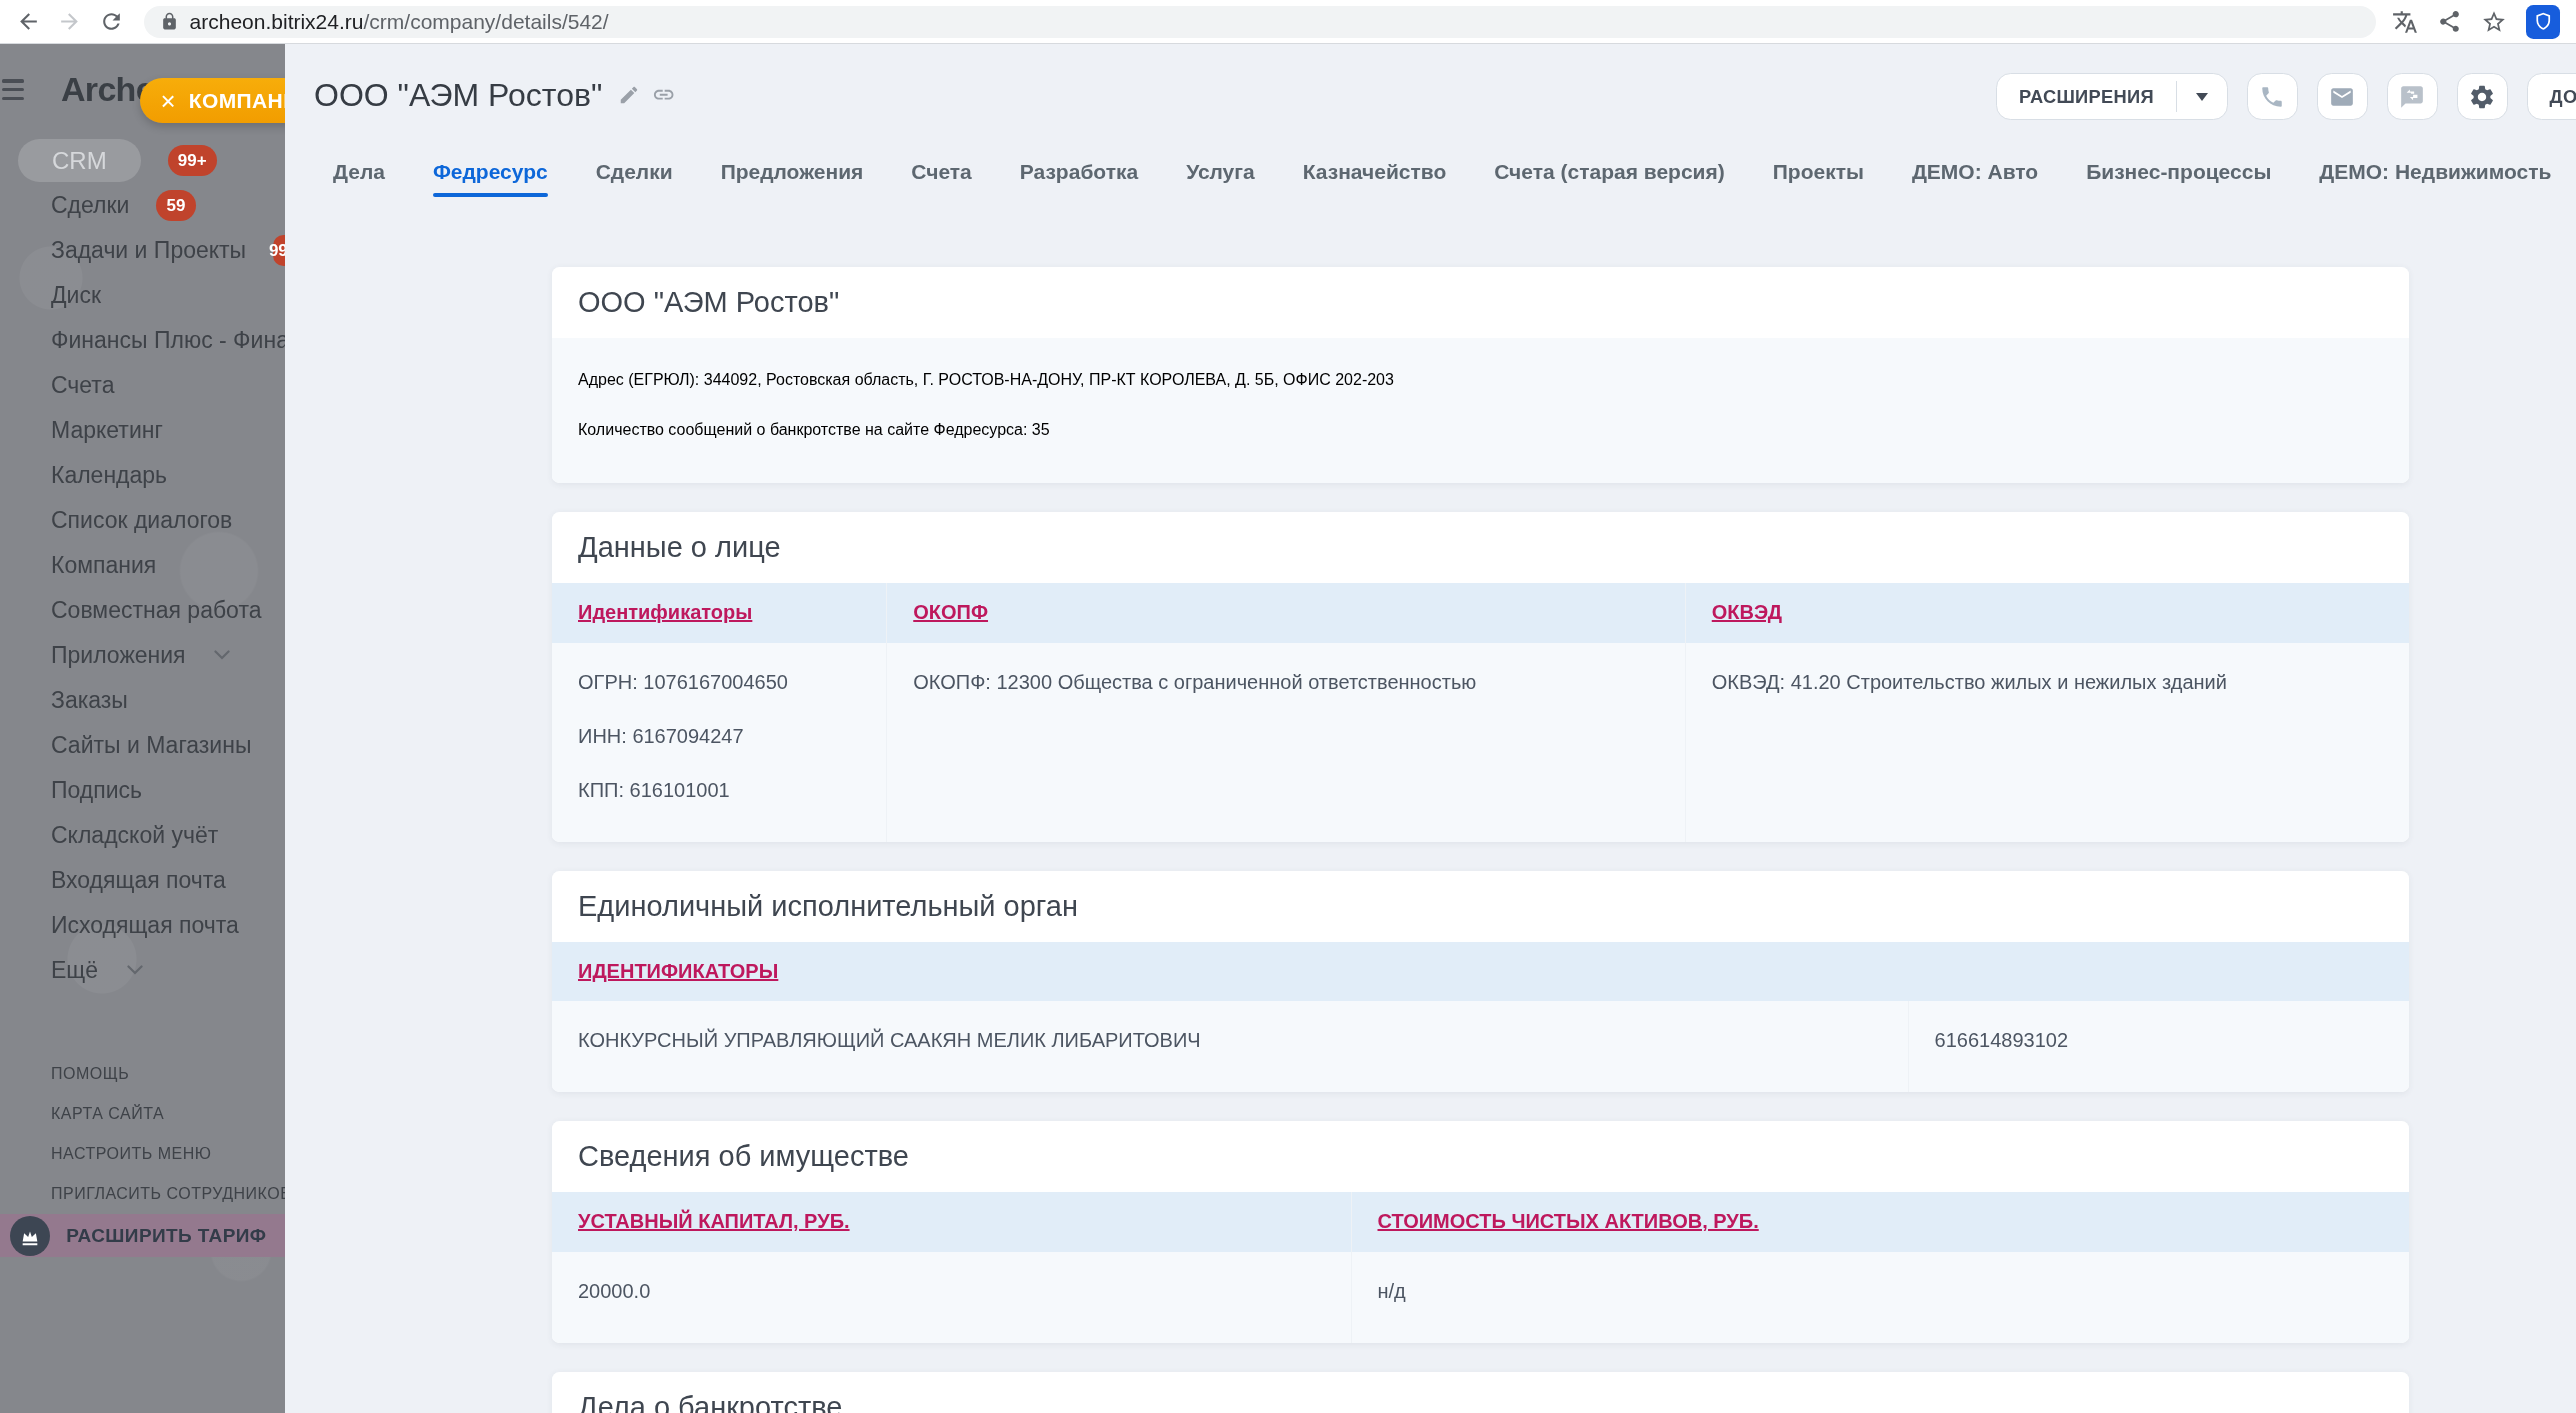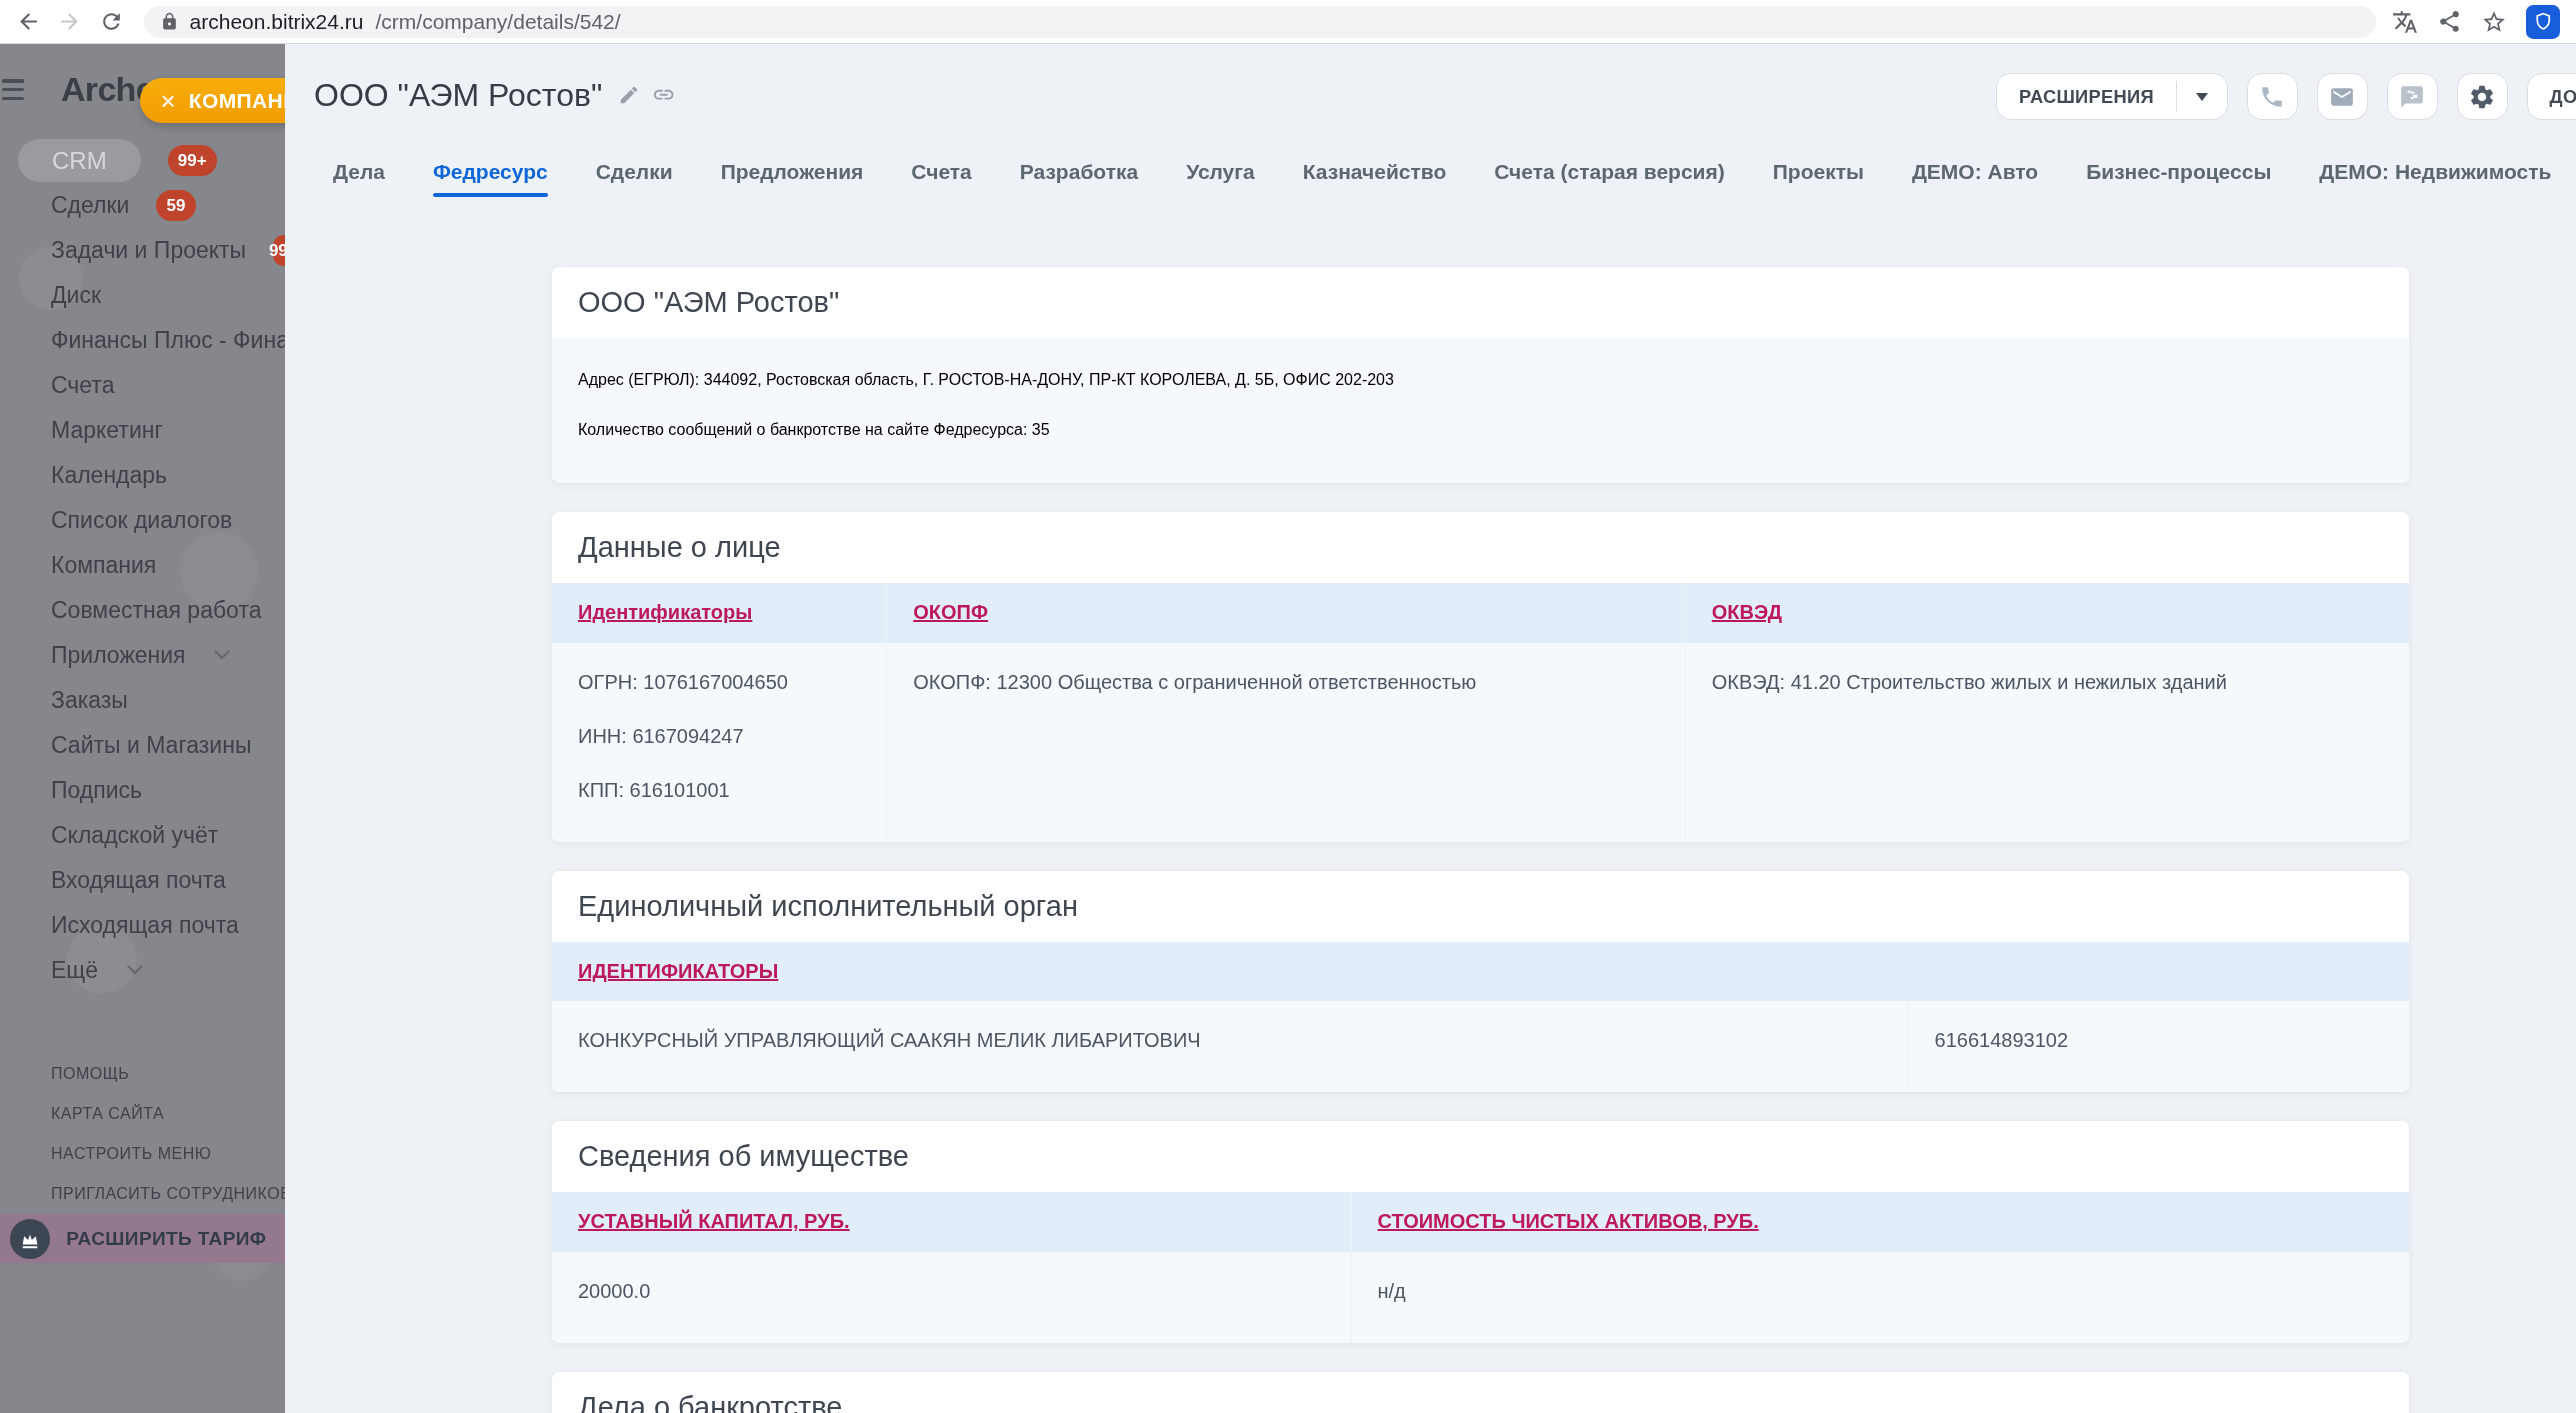--- a/index.html
+++ b/index.html
@@ -6,21 +6,21 @@
   .screen{position:relative;width:2576px;height:1413px;background:#eef1f6;overflow:hidden;}
 
   
   .browser{height:44px;background:#fff;border-bottom:0.7px solid #d7dade;display:flex;align-items:center;padding:0 11.7px;box-sizing:border-box;gap:7.3px;}
   .nav-ic{width:34px;height:34px;display:flex;align-items:center;justify-content:center;border-radius:50%;flex:none;}
   .nav-ic svg{fill:#5f6368;}
   .nav-ic.disabled svg{fill:#c4c7cb;}
   .url-pill{flex:1;height:32px;background:#f1f3f4;border-radius:16px;display:flex;align-items:center;padding:0 16px;gap:10.2px;margin:0 8.8px;min-width:0;}
   .url-pill svg{fill:#5f6368;flex:none;}
   .url{font-size:21px;color:#202124;white-space:nowrap;overflow:hidden;}
-  .url .path{color:#5f6368;margin-left:12px;}
+  .url .path{color:#5f6368;}
   .chrome-right{display:flex;align-items:center;gap:19px;padding-right:4.4px;flex:none;}
   .chrome-right .cic svg{fill:#5f6368;}
   .bitwarden{width:34px;height:34px;border-radius:7.3px;background:#175ddc;display:flex;align-items:center;justify-content:center;}
   .bitwarden svg{fill:#fff;}
 
   
   .app{display:flex;height:1370px;}
 
   
   .sidebar{width:285px;flex:none;position:relative;background-color:#85878c;overflow:hidden;
@@ -36,21 +36,21 @@
   .company-pill{position:absolute;left:140px;top:34px;height:45px;background:linear-gradient(#f7ad0a,#f29d00);border-radius:25px;display:flex;align-items:center;gap:13px;padding:0 26px 0 20.5px;z-index:6;box-shadow:0 3.7px 8.8px rgba(0,0,0,0.18);}
   .pill-x{color:#fff;font-size:26px;line-height:1;}
   .pill-label{color:#fff;font-size:21px;font-weight:bold;letter-spacing:0.4px;white-space:nowrap;}
 
   .menu-item{height:45px;display:flex;align-items:center;padding-left:51px;font-size:23px;color:#3e4248;gap:27px;white-space:nowrap;cursor:pointer;}
   .menu-item .crm-pill{background:rgba(255,255,255,0.17);color:#d6d8db;border-radius:731px;padding:7.3px 34px;font-size:24px;margin-left:-33px;}
   .badge{background:#c0432c;color:#fff;font-size:17px;font-weight:bold;border-radius:731px;min-width:14.6px;height:31px;display:inline-flex;align-items:center;justify-content:center;padding:0 10.2px;box-sizing:border-box;}
   .chev{display:inline-flex;margin-left:1.5px;}
   .menu-footer{margin-top:61px;}
   .foot-item{height:40px;display:flex;align-items:center;padding-left:51px;font-size:16px;font-weight:normal;color:#3e4248;letter-spacing:0.5px;white-space:nowrap;cursor:pointer;}
-  .upgrade{height:49px;background:#94798e;display:flex;align-items:center;gap:16px;padding-left:10.2px;cursor:pointer;}
+  .upgrade{height:43px;background:#94798e;display:flex;align-items:center;gap:16px;padding-left:10.2px;cursor:pointer;}
   .crown-circle{width:40px;height:40px;border-radius:50%;background:#3d4653;display:flex;align-items:center;justify-content:center;flex:none;}
   .crown-circle svg{fill:#fff;}
   .upgrade-label{font-size:19px;font-weight:bold;color:#333c49;letter-spacing:0.4px;}
 
   
   .main{flex:1;display:flex;flex-direction:column;min-width:0;position:relative;}
   .page-head{height:102px;display:flex;align-items:center;padding-left:29px;position:relative;flex:none;}
   .page-title{font-size:32px;color:#363c44;}
   .title-icons{display:flex;align-items:center;gap:11.7px;margin-left:16px;}
   .title-icons svg{fill:#9aa0a8;}

